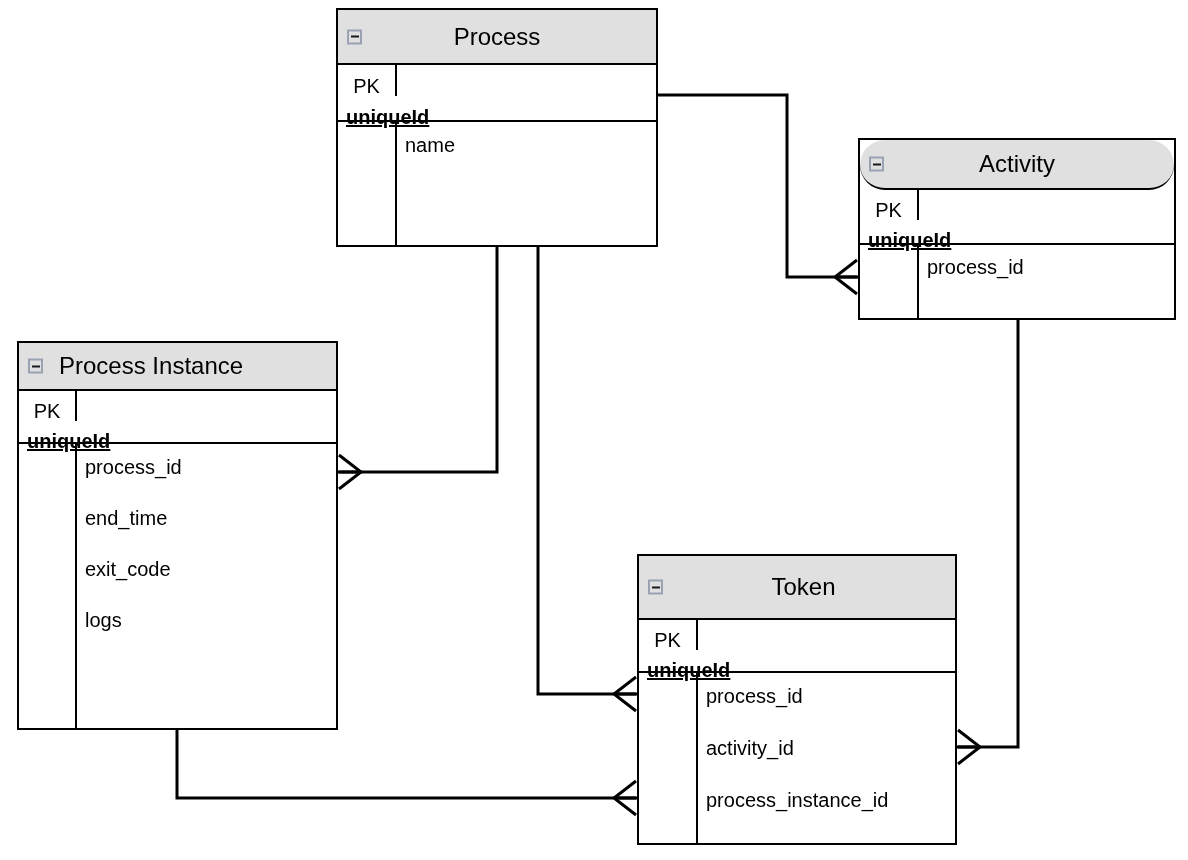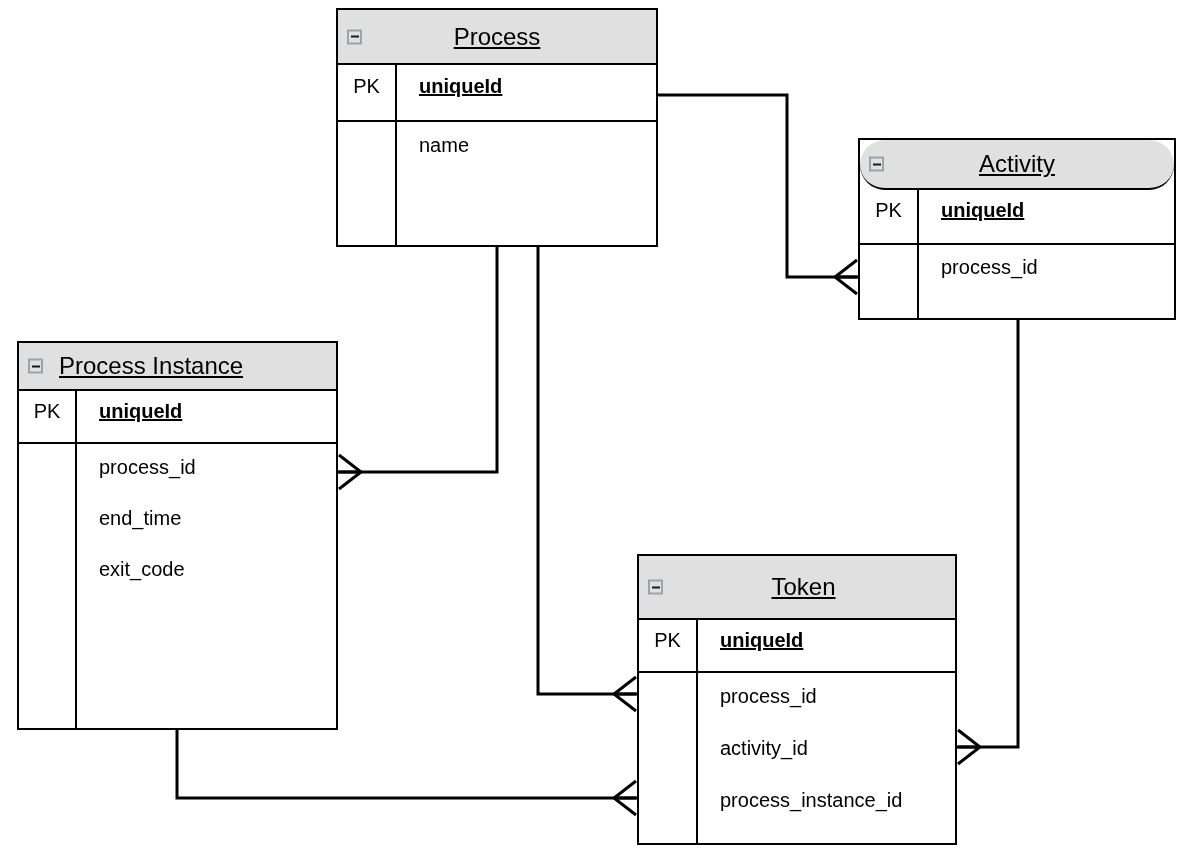--- a/index.html
+++ b/index.html
@@ -40,21 +40,20 @@
   }
   .ent-header {
     position: relative;
     box-sizing: border-box;
     background: #e0e0e0;
     border-bottom: 2px solid #000000;
     display: flex;
     align-items: center;
     justify-content: center;
     flex: 0 0 auto;
-    text-decoration: underline;
   }
   .ent-title {
     font-size: 24px;
     color: #000000;
     line-height: 1;
     white-space: nowrap;
   }
   .collapse-icon {
     position: absolute;
     left: 9px;
@@ -77,20 +76,21 @@
   }
 
   .ent-row {
     position: relative;
     box-sizing: border-box;
     display: flex;
     flex: 0 0 auto;
   }
   .ent-row.pkrow {
     border-bottom: 2px solid #000000;
+    flex-direction: column;
   }
   .ent-row.fieldsrow {
     flex: 1 1 auto;
   }
   .keycol {
     box-sizing: border-box;
     border-right: 2px solid #000000;
     display: flex;
     align-items: flex-start;
     justify-content: center;
@@ -98,21 +98,21 @@
     flex: 0 0 auto;
   }
   .keycol span {
     font-size: 20px;
     color: #000000;
     line-height: 1;
   }
   .attrcol {
     box-sizing: border-box;
     flex: 1 1 auto;
-    padding: 0 0 0 22px;
+    padding: 0 0 0 8px;
     display: flex;
     flex-direction: column;
     justify-content: flex-start;
   }
   .attr {
     font-size: 20px;
     color: #000000;
     line-height: 1;
     white-space: nowrap;
   }
@@ -272,20 +272,21 @@
       <div class="attrcol">
         <span class="attr pk">uniqueId</span>
       </div>
     </div>
     <div class="ent-row fieldsrow">
       <div class="keycol"></div>
       <div class="attrcol">
         <span class="attr">process_id</span>
         <span class="attr">end_time</span>
         <span class="attr">exit_code</span>
+        <span class="attr">logs</span>
       </div>
     </div>
   </div>
 
   <div class="entity" id="ent-token">
     <div class="ent-header">
       <span class="collapse-icon">
           <i></i>
         </span>
       <span class="ent-title">Token</span>

